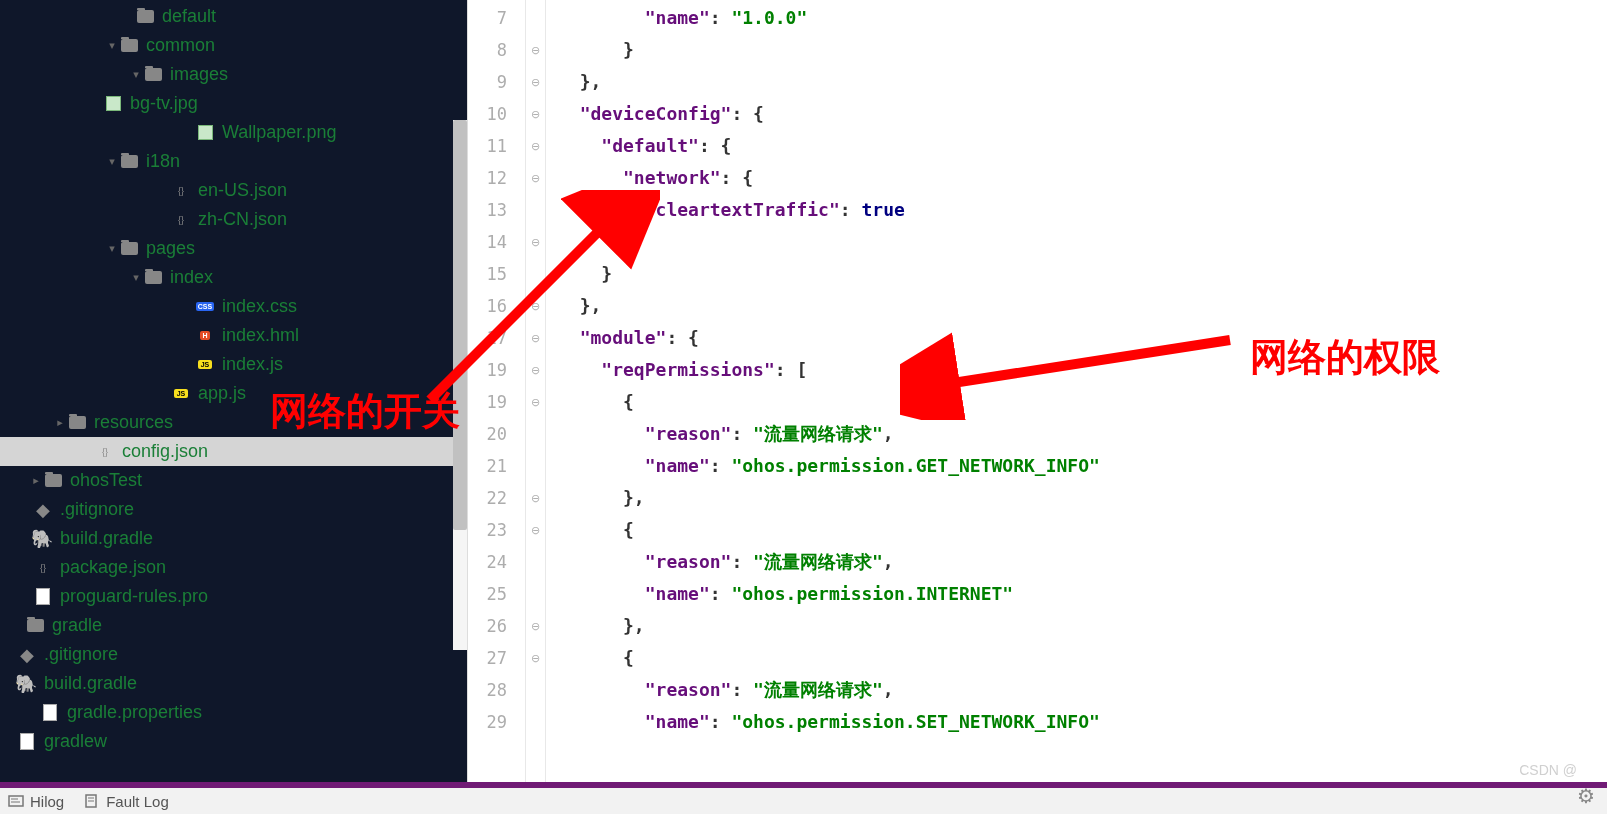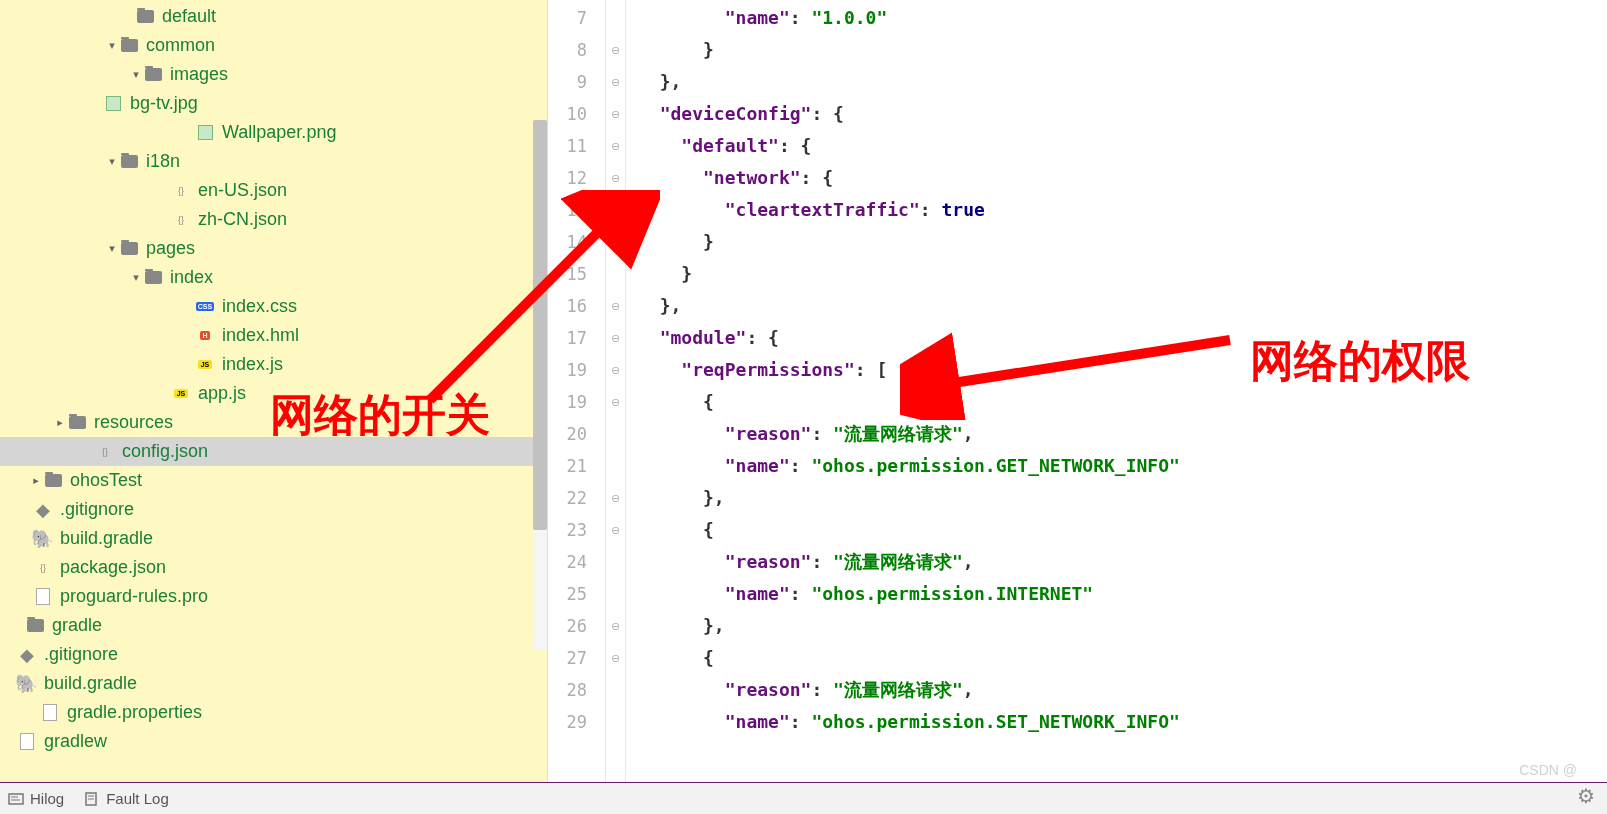--- a/index.html
+++ b/index.html
@@ -1,18 +1,18 @@
 <!DOCTYPE html>
 <html><head>
 <meta charset="utf-8">
 <style>
 * { box-sizing: border-box; margin: 0; padding: 0; }
 body { font-family: -apple-system, "Segoe UI", sans-serif; font-size: 14px; background: #fff; color: #333; overflow: hidden; width: 1607px; height: 814px; position: relative; }
 .main { display: flex; height: 782px; }
-.sidebar { width: 548px; background: #fef9c3; border-right: 1px solid #ddd; overflow: hidden; position: relative; }
+.sidebar { width: 468px; background: #0f172a; border-right: 1px solid #ddd; overflow: hidden; position: relative; }
 .tree { padding-top: 2px; }
 .tree-row { display: flex; align-items: center; height: 29px; color: #1a7f37; font-size: 18px; cursor: pointer; }
 .tree-row.selected { background: #d5d5d5; }
 .arrow { width: 16px; display: inline-flex; justify-content: center; color: #666; font-size: 11px; }
 .icon { width: 18px; height: 18px; margin-right: 8px; display: inline-flex; align-items: center; justify-content: center; }
 .icon-folder { background: #878787; border-radius: 2px; width: 17px; height: 13px; position: relative; }
 .icon-folder::before { content:""; position:absolute; top:-2px; left:0; width:8px; height:2px; background:#878787; border-radius:1px 1px 0 0; }
 .icon-file { background: #fff; border: 1px solid #aaa; width: 14px; height: 17px; position: relative; }
 .icon-json { font-size: 9px; color: #888; }
 .icon-img { background: #c9e8c9; border: 1px solid #7ab87a; width: 15px; height: 15px; }
@@ -29,25 +29,25 @@
 .gutter-line { height: 32px; }
 .fold-col { width: 20px; background: #fff; border-right: 1px solid #e8e8e8; padding-top: 2px; }
 .fold-mark { height: 32px; display: flex; align-items: center; justify-content: center; color: #b0b0b0; font-size: 11px; }
 .code { flex: 1; font-family: "Consolas","Menlo",monospace; font-size: 18px; line-height: 32px; padding-left: 12px; padding-top: 2px; white-space: pre; font-weight: bold; }
 .code-line { height: 32px; }
 .k-key { color: #660e7a; }
 .k-str { color: #008000; }
 .k-kw { color: #000080; }
 .k-punc { color: #333; }
 
-.annot { position: absolute; color: #ff0000; font-weight: bold; font-size: 44px; z-index: 20; pointer-events: none; }
+.annot { position: absolute; color: #ff0000; font-weight: bold; font-size: 38px; z-index: 20; pointer-events: none; }
 .annot1 { left: 270px; top: 386px; }
 .annot2 { left: 1250px; top: 332px; }
 
-.statusbar { position: absolute; bottom: 0; left: 0; right: 0; height: 32px; background: #f2f2f2; border-top: 1px solid #701a75; display: flex; align-items: center; padding: 0 8px; font-size: 15px; color: #555; }
+.statusbar { position: absolute; bottom: 0; left: 0; right: 0; height: 32px; background: #f2f2f2; border-top: 6px solid #701a75; display: flex; align-items: center; padding: 0 8px; font-size: 15px; color: #555; }
 .status-item { display: flex; align-items: center; margin-right: 20px; cursor: pointer; }
 .status-icon { width: 16px; height: 14px; margin-right: 6px; display: inline-block; }
 .gear { position: absolute; right: 12px; bottom: 6px; color: #888; font-size: 20px; }
 
 .watermark { position: absolute; right: 30px; bottom: 36px; color: #d0d0d0; font-size: 14px; z-index: 5; }
 
 svg.arrow-svg { position: absolute; z-index: 15; pointer-events: none; }
 </style>
 </head>
 <body>

